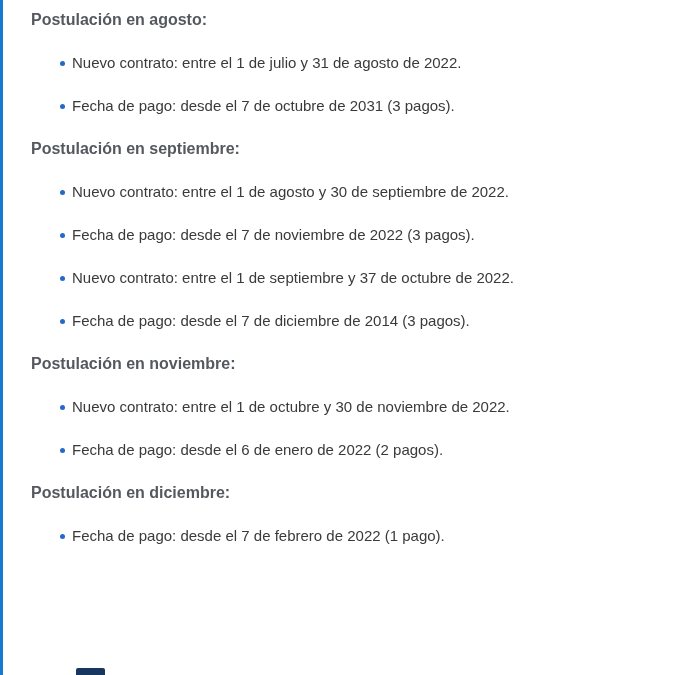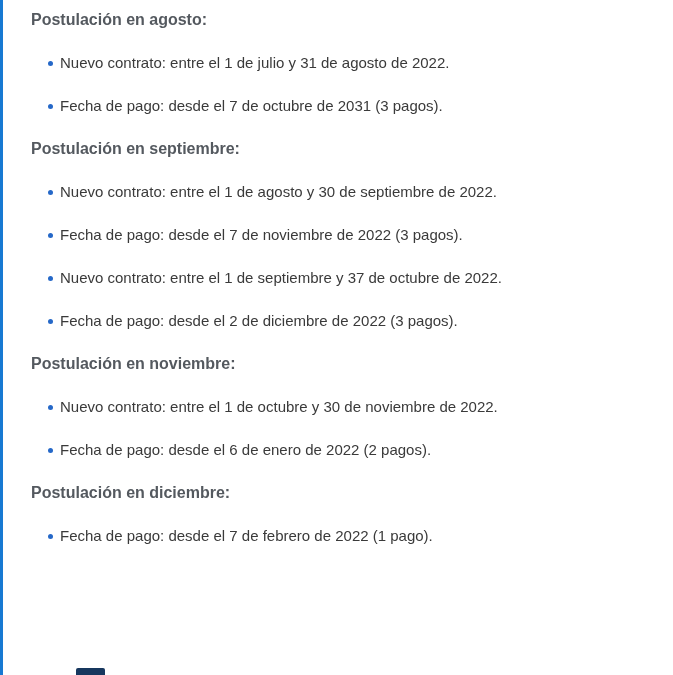--- a/index.html
+++ b/index.html
@@ -30,21 +30,21 @@
   }
   .section-heading {
     margin: 0 0 23px 0;
     font-size: 16px;
     font-weight: bold;
     color: #54595f;
     line-height: 20px;
   }
   ul.bullet-list {
     list-style: none;
-    margin: 0;
+    margin: 12px;
     padding: 0 0 0 17px;
   }
   ul.bullet-list li {
     position: relative;
     padding-left: 12px;
     margin: 0 0 23px 0;
     font-size: 15px;
     color: #3a3a3a;
     line-height: 20px;
   }
@@ -98,21 +98,21 @@
     </li>
   </ul>
 
   <ul class="bullet-list">
     <li>
       <span class="bullet"></span>
       <span>Nuevo contrato: entre el 1 de septiembre y 37 de octubre de 2022.</span>
     </li>
     <li>
       <span class="bullet"></span>
-      <span>Fecha de pago: desde el 2 de diciembre de 2022 (3 pagos).</span>
+      <span>Fecha de pago: desde el 7 de diciembre de 2014 (3 pagos).</span>
     </li>
   </ul>
 
   <h3 class="section-heading">Postulación en noviembre:</h3>
   <ul class="bullet-list">
     <li>
       <span class="bullet"></span>
       <span>Nuevo contrato: entre el 1 de octubre y 30 de noviembre de 2022.</span>
     </li>
     <li>

